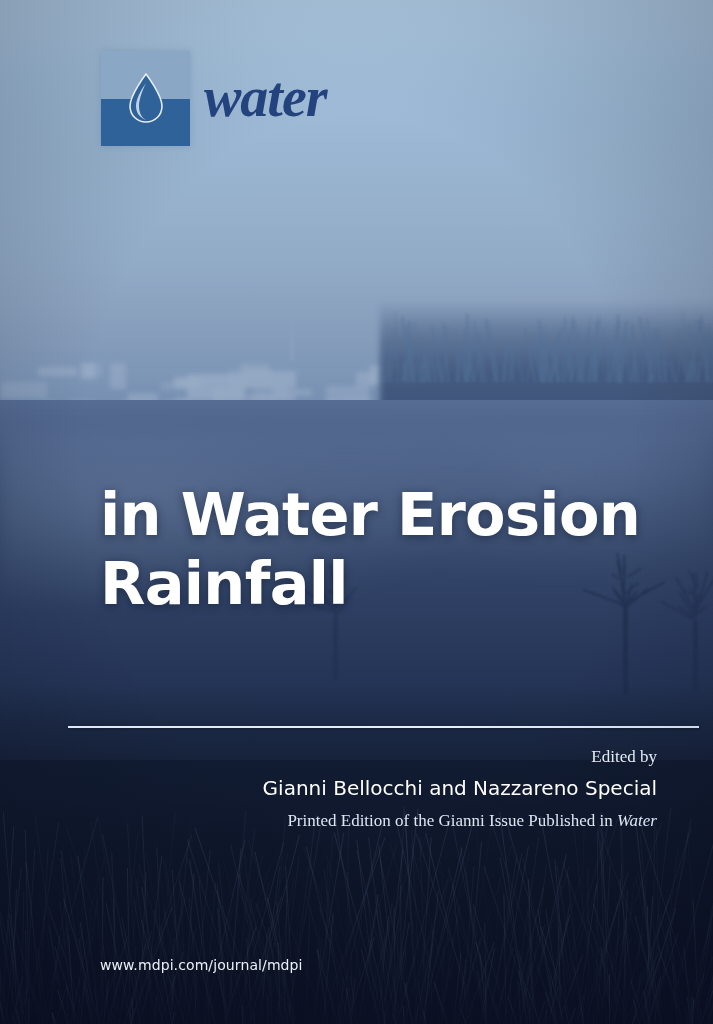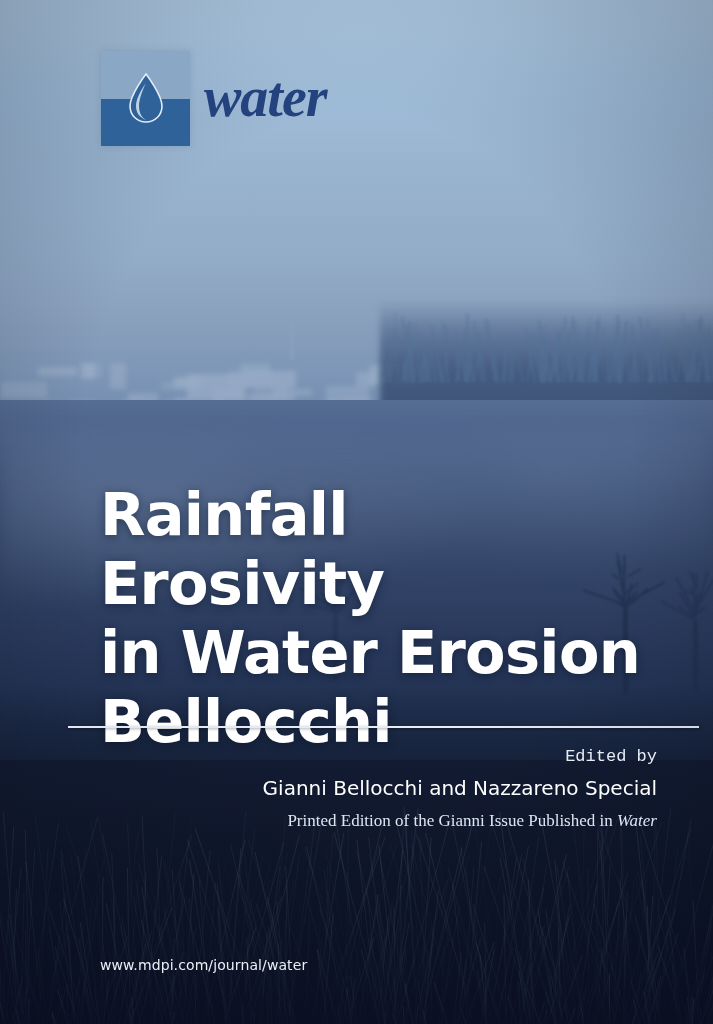--- a/index.html
+++ b/index.html
@@ -293,21 +293,21 @@
 
   
   .credits {
     position: absolute;
     right: 56px;
     top: 744px;
     text-align: right;
     color: #eef3f9;
   }
   .edited-by {
-    font-family: Liberation Mono, monospace;
+    font-family: Liberation Serif, serif;
     font-size: 17px;
     line-height: 1.5;
     color: #e4ecf5;
   }
   .editors {
     font-family: "DejaVu Sans", "Liberation Sans", sans-serif;
     font-size: 20px;
     line-height: 1.55;
     color: #ffffff;
     margin-top: 3px;
@@ -1161,33 +1161,32 @@
       <svg class="logo-drop" viewBox="0 0 34 50" xmlns="http://www.w3.org/2000/svg">
         <path d="M17 1 C17 1 33 22 33 33 C33 42.4 25.8 49 17 49 C8.2 49 1 42.4 1 33 C1 22 17 1 17 1 Z" fill="#2e6299" stroke="#e3ecf4" stroke-width="1.6"></path>
         <path d="M17 10 C13 18 10 27 10 33 C10 40 13 45 17 47 C12 45 7 41 7 33 C7 26 12 17 17 10 Z" fill="#d9e6f1" opacity="0.85"></path>
       </svg>
     </div>
     <div class="journal-name">water</div>
   </div>
 
   <div class="title-block">
     <h1 class="title">
-      <span class="title-line">Rainfall Erosivity</span>
       <span class="title-line">in Water Erosion</span>
-      <span class="title-line">Bellocchi</span>
+      <span class="title-line">Rainfall</span>
     </h1>
   </div>
 
   <div class="divider"></div>
 
   <div class="credits">
     <div class="edited-by">Edited by</div>
     <div class="editors">Gianni Bellocchi and Nazzareno Special</div>
     <div class="printed-edition">
       <span>Printed Edition of the Gianni Issue Published in</span>
       <em>Water</em>
     </div>
   </div>
 
-  <div class="footer-url">www.mdpi.com/journal/water</div>
+  <div class="footer-url">www.mdpi.com/journal/mdpi</div>
 
 
 </div>
 
 </body></html>

